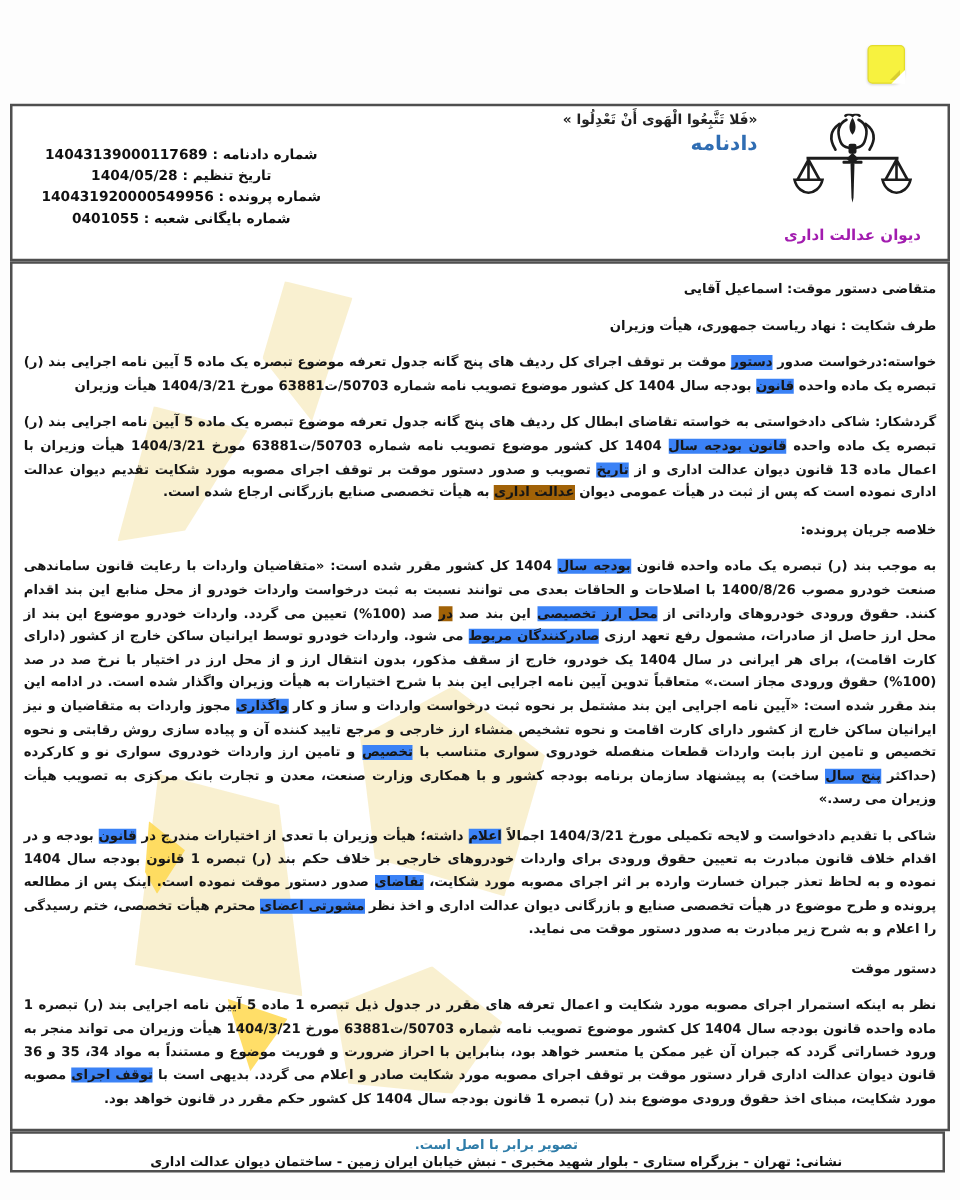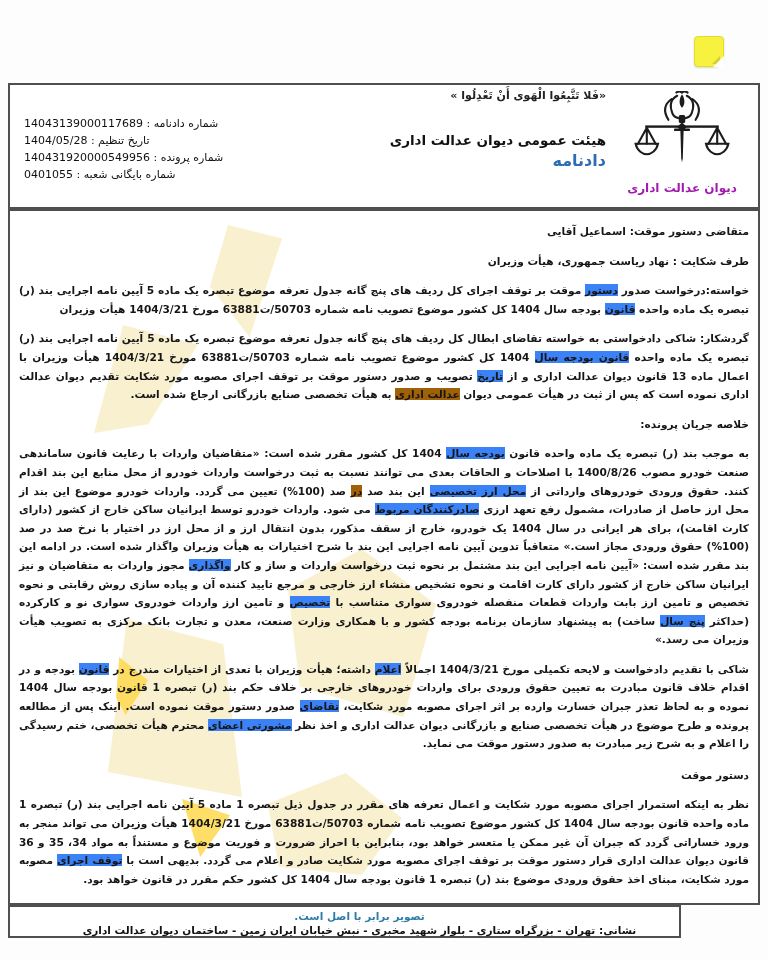--- a/index.html
+++ b/index.html
@@ -10,31 +10,31 @@
         border:1px solid #e3dc2a;border-radius:4px 4px 10px 4px;box-shadow:0 1px 2px rgba(0,0,0,.15);}
   .note::after{content:"";position:absolute;right:-1px;bottom:-1px;width:0;height:0;
         border-style:solid;border-width:0 0 11px 11px;border-color:transparent transparent #ffffff transparent;}
   .note::before{content:"";position:absolute;right:3px;bottom:2px;width:8px;height:8px;
         background:#d8ce2e;clip-path:polygon(0 100%,100% 0,100% 100%);}
   
   .hdr{position:absolute;left:8px;top:83px;width:748px;height:122px;border:2px solid #4f4f4f;
        background:#ffffff;display:flex;direction:rtl;}
   .main{position:absolute;left:8px;top:209px;width:748px;height:692px;border:2px solid #4f4f4f;
         background:#ffffff;overflow:hidden;}
-  .ftr{position:absolute;left:8px;top:905px;width:673px;height:33px;border:2px solid #4f4f4f;
+  .ftr{position:absolute;left:8px;top:905px;width:748px;height:33px;border:2px solid #4f4f4f;
        background:#ffffff;text-align:center;padding-top:2px;box-sizing:border-box;padding-left:30px;}
   
   .emblem-wrap{width:152px;padding-top:6px;text-align:center;flex:none;}
   .emblem-cap{font-size:12px;font-weight:bold;color:#a21caf;margin-top:-2px;}
   .hdr-center{flex:1;text-align:right;padding-top:4px;}
   .quote{font-size:11px;font-weight:bold;color:#222;}
   .board{font-size:13.5px;font-weight:bold;color:#111;margin-top:30px;}
   .doctype{font-size:16px;font-weight:bold;color:#2f6db3;margin-top:3px;}
   .hdr-nums{width:262px;flex:none;padding:30px 6px 0 14px;box-sizing:border-box;}
-  .num-row{font-size:11px;font-weight:normal;color:#111;text-align:left;line-height:17px;white-space:nowrap;}
+  .num-row{font-size:11px;font-weight:bold;color:#111;text-align:center;line-height:17px;white-space:nowrap;}
   
   .content{position:relative;z-index:1;padding:6px 9px;font-size:10.6px;font-weight:bold;color:#161616;
            text-align:justify;line-height:18.6px;}
   .pline{margin:5px 0 0 0;}
   .pgap{margin-top:11px;}
   .lbl{font-weight:bold;}
   .center-h{text-align:right;margin-top:13px;}
   .sig{text-align:center;margin-top:15px;}
   .hl1{background:#3b82f6;}
   .hl2{background:#a16207;}
@@ -82,21 +82,20 @@
         <path class="ln" d="M16 46 L5 66 M16 46 L27 66 M16 46 L16 66" stroke-width="1.6"></path>
         <path class="ln" d="M2 66 h28 c-2 9 -9 13 -14 13 c-5 0 -12 -4 -14 -13 Z" stroke-width="2.2"></path>
 
         <path class="ln" d="M104 46 L93 66 M104 46 L115 66 M104 46 L104 66" stroke-width="1.6"></path>
         <path class="ln" d="M90 66 h28 c-2 9 -9 13 -14 13 c-5 0 -12 -4 -14 -13 Z" stroke-width="2.2"></path>
       </svg>
       <div class="emblem-cap">دیوان عدالت اداری</div>
     </div>
     <div class="hdr-center">
       <div class="quote">«فَلا تَتَّبِعُوا الْهَوی أَنْ تَعْدِلُوا »</div>
-      <div class="board">هیئت عمومی دیوان عدالت اداری</div>
       <div class="doctype">دادنامه</div>
     </div>
     <div class="hdr-nums">
       <div class="num-row"><span>شماره دادنامه :</span> <span dir="ltr">14043139000117689</span></div>
       <div class="num-row"><span>تاریخ تنظیم :</span> <span dir="ltr">1404/05/28</span></div>
       <div class="num-row"><span>شماره پرونده :</span> <span dir="ltr">140431920000549956</span></div>
       <div class="num-row"><span>شماره بایگانی شعبه :</span> <span dir="ltr">0401055</span></div>
     </div>
   </div>
 

